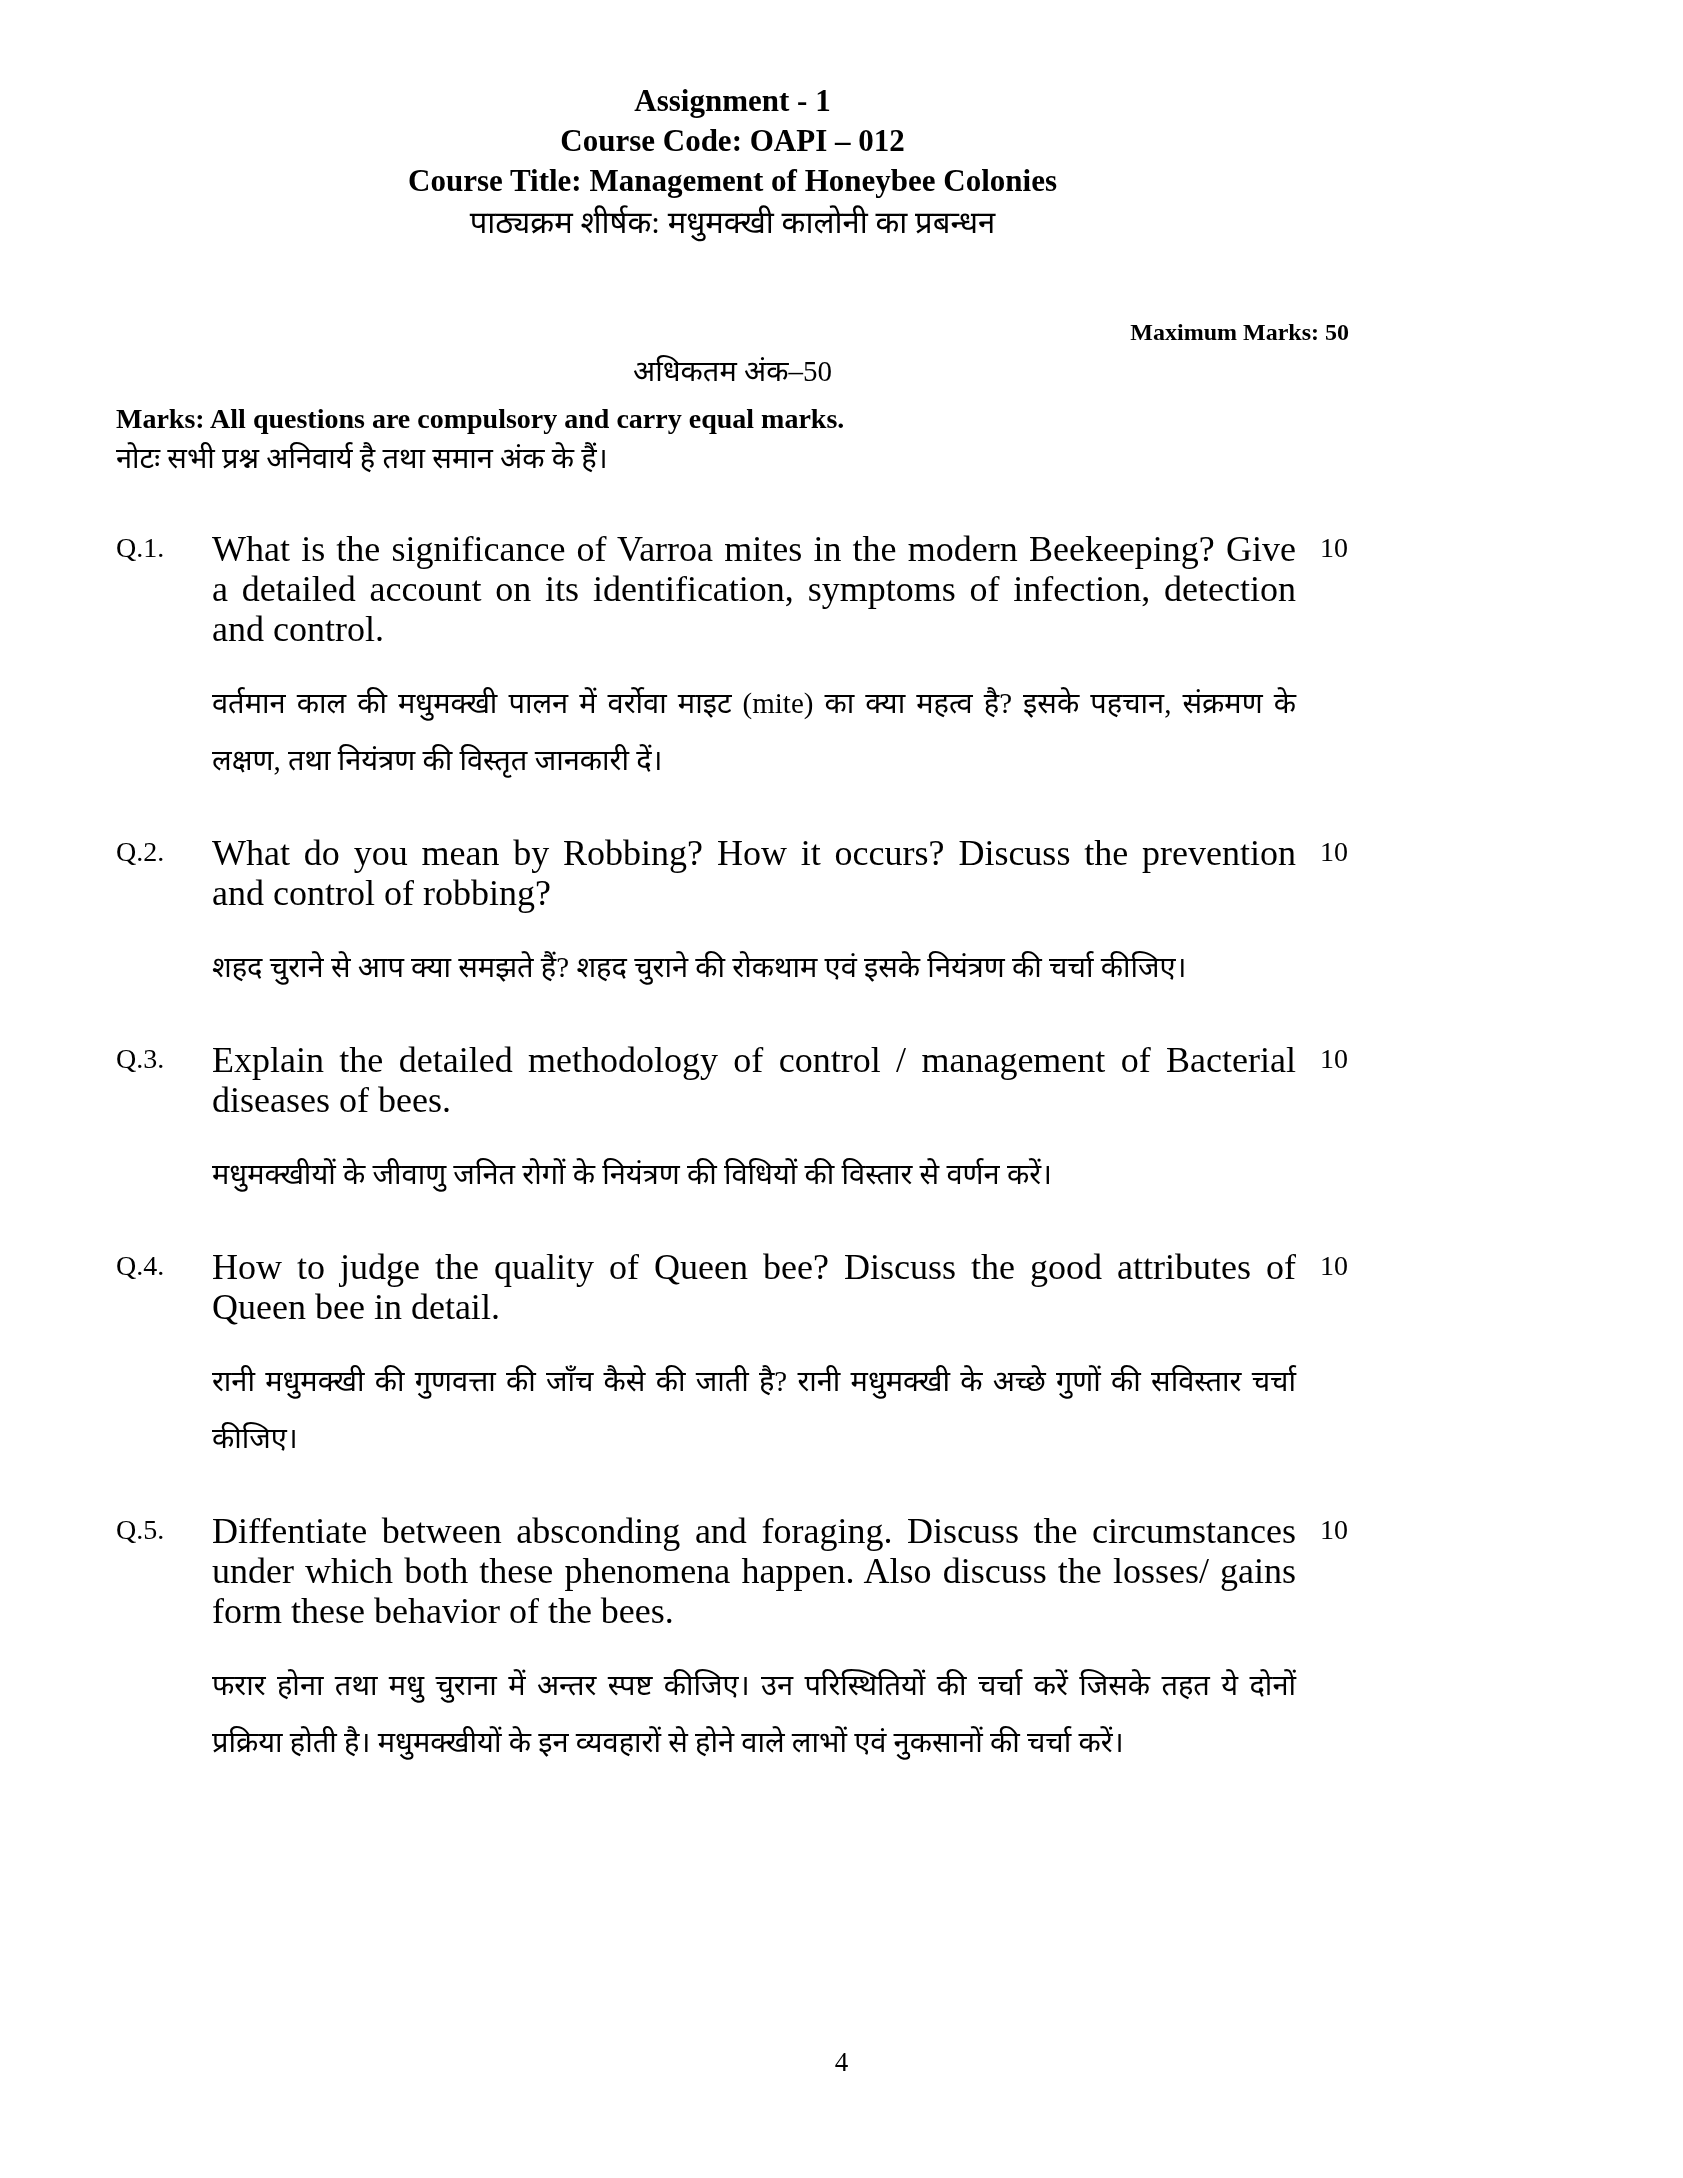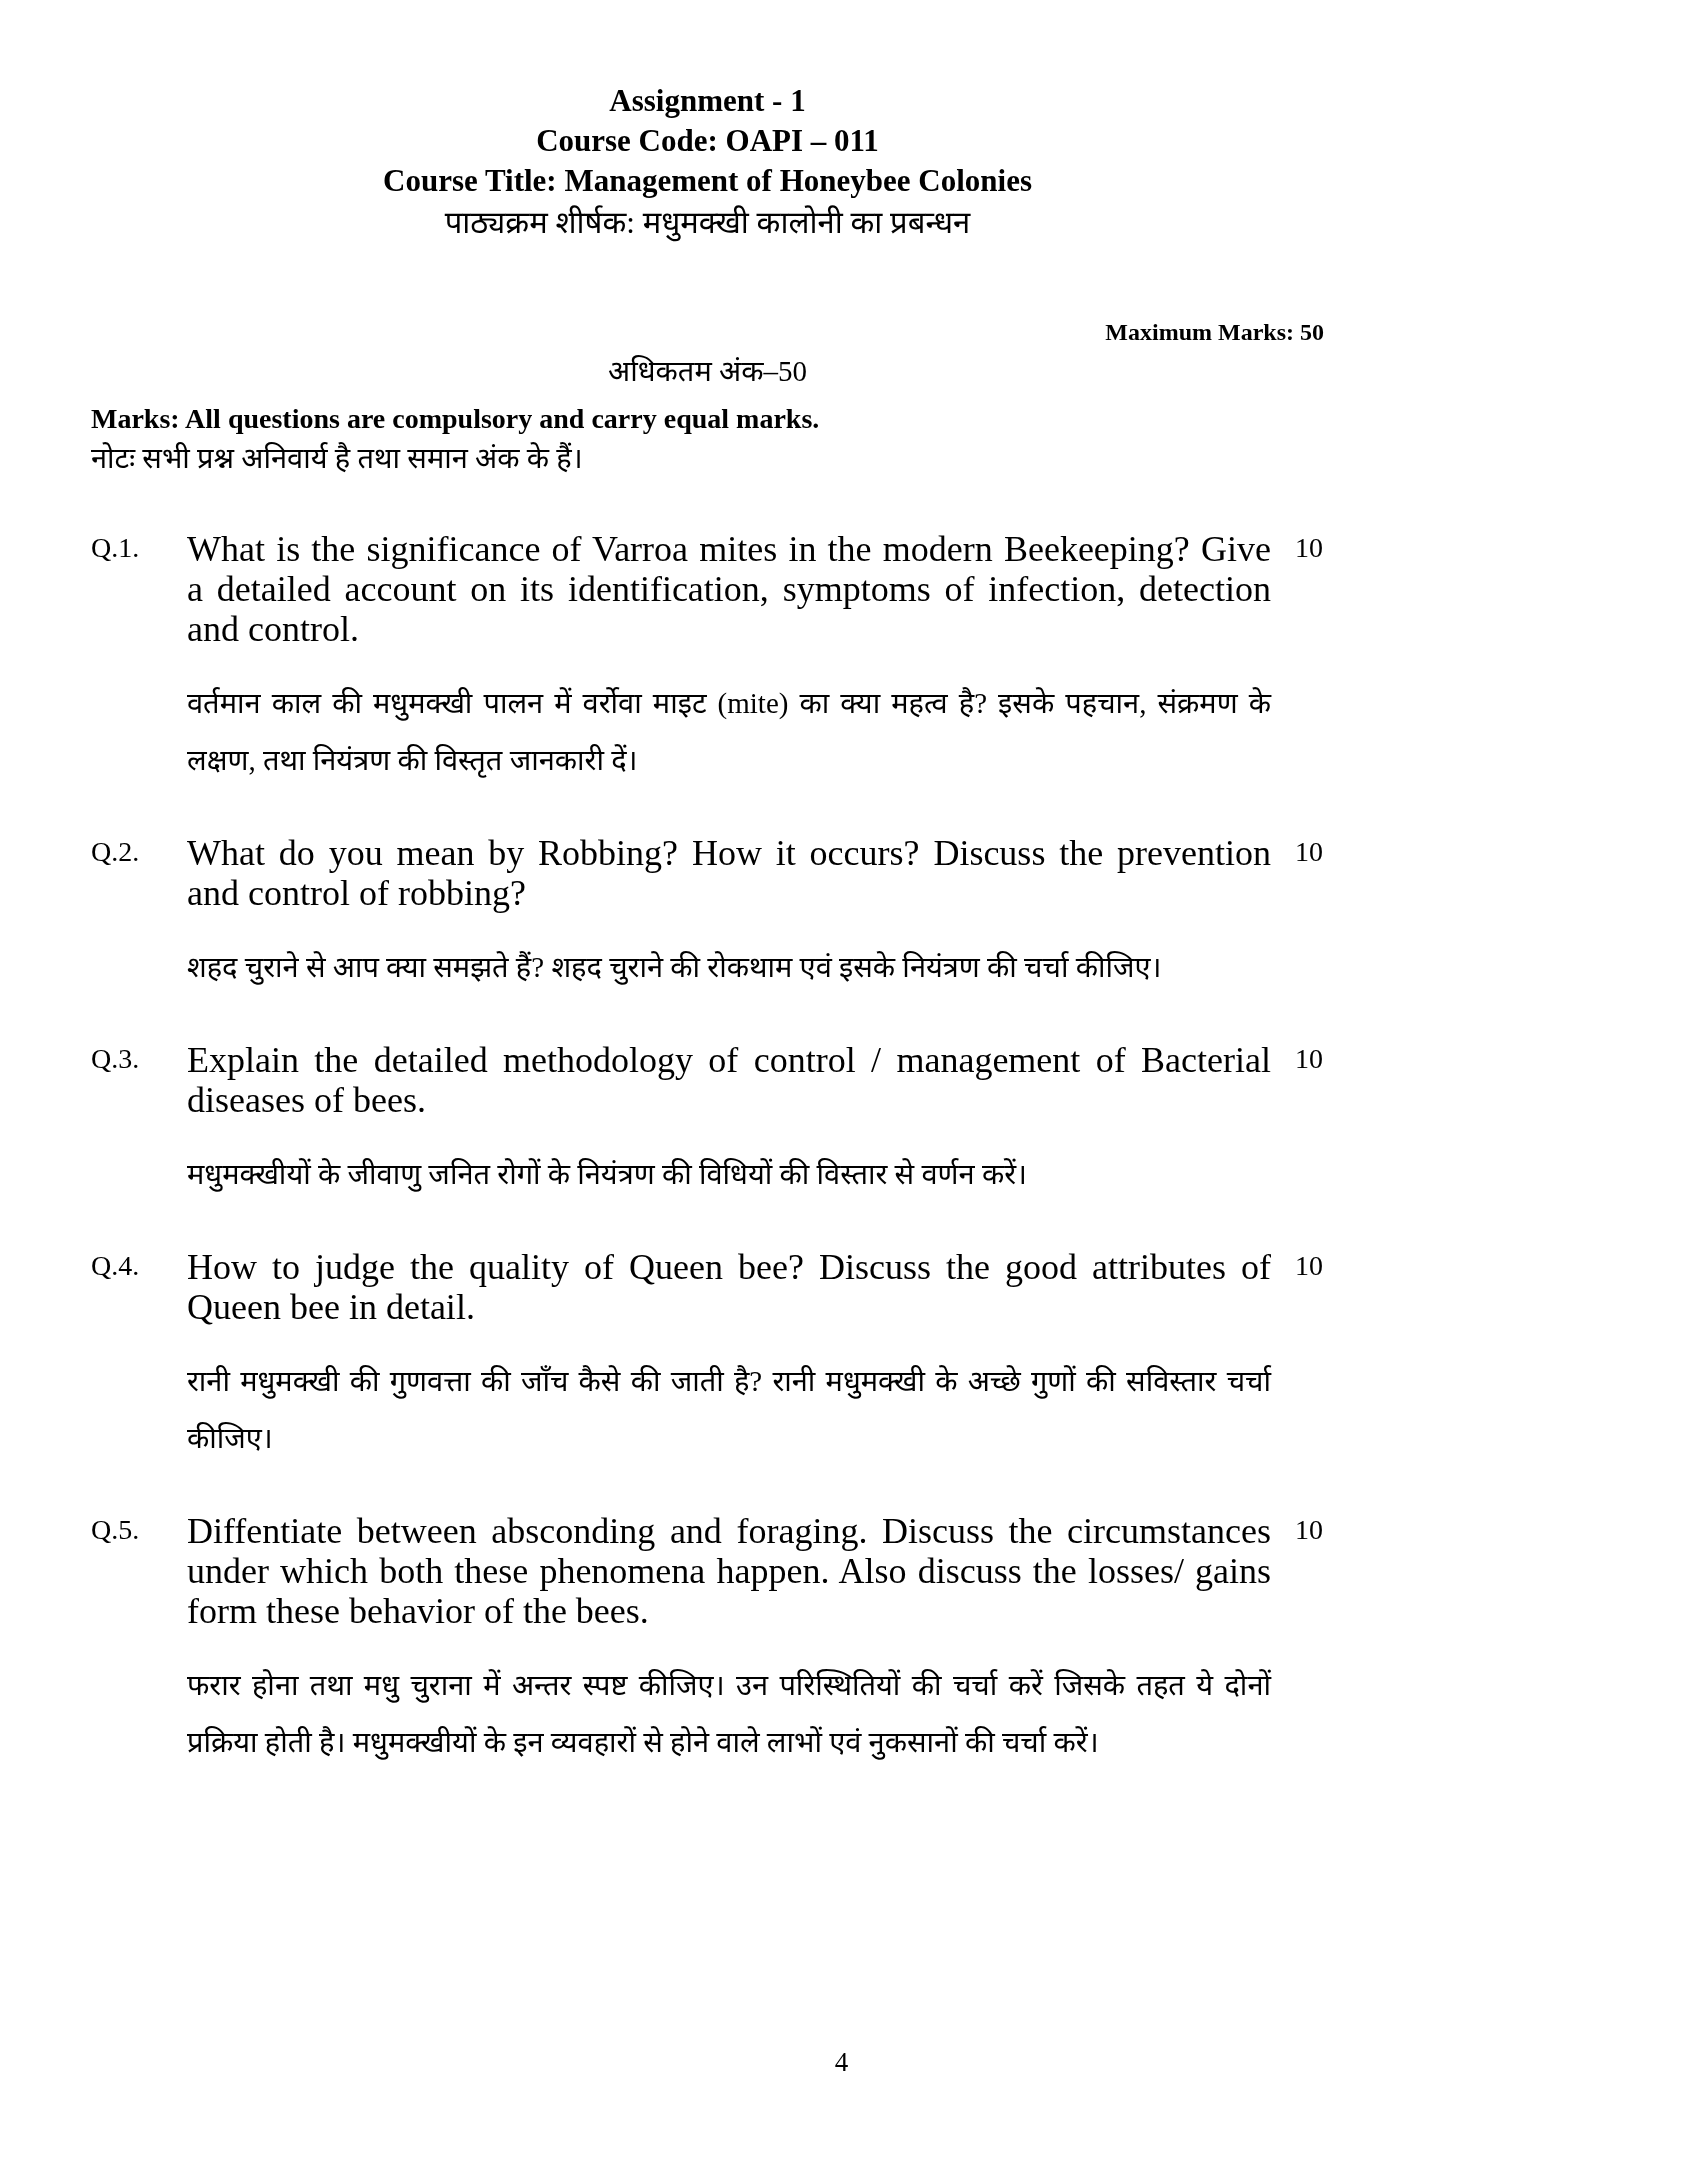--- a/index.html
+++ b/index.html
@@ -10,21 +10,21 @@
   .page {
     position: relative;
     width: 1683px;
     height: 2178px;
     background: #ffffff;
     color: #000000;
     font-family: "Liberation Serif", serif;
     overflow: hidden;
   }
   .content {
-    margin-left: 91px;
+    margin-left: 116px;
     width: 1233px;
   }
   
   .heading {
     padding-top: 81px;
     text-align: center;
     font-weight: bold;
     font-size: 31px;
     line-height: 40px;
   }
@@ -105,21 +105,21 @@
   }
 </style>
 </head>
 <body>
 
 <div class="page">
   <div class="content">
 
     <div class="heading">
       <div>Assignment - 1</div>
-      <div>Course Code: OAPI – 011</div>
+      <div>Course Code: OAPI – 012</div>
       <div>Course Title: Management of Honeybee Colonies</div>
       <div class="hindi-line">पाठ्यक्रम शीर्षक: मधुमक्खी कालोनी का प्रबन्धन</div>
     </div>
 
     <div class="marks-header">
       <div class="mm-en">Maximum Marks: 50</div>
       <div class="mm-hi">अधिकतम अंक–50</div>
     </div>
 
     <div class="note">

